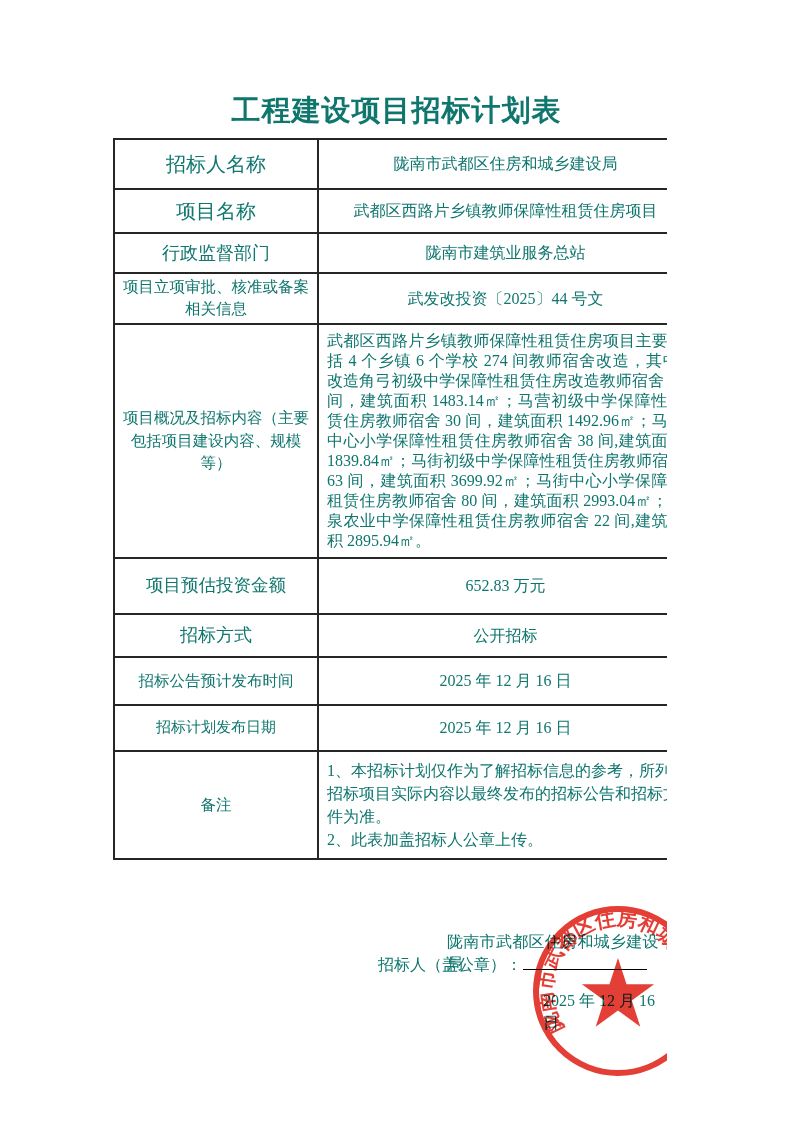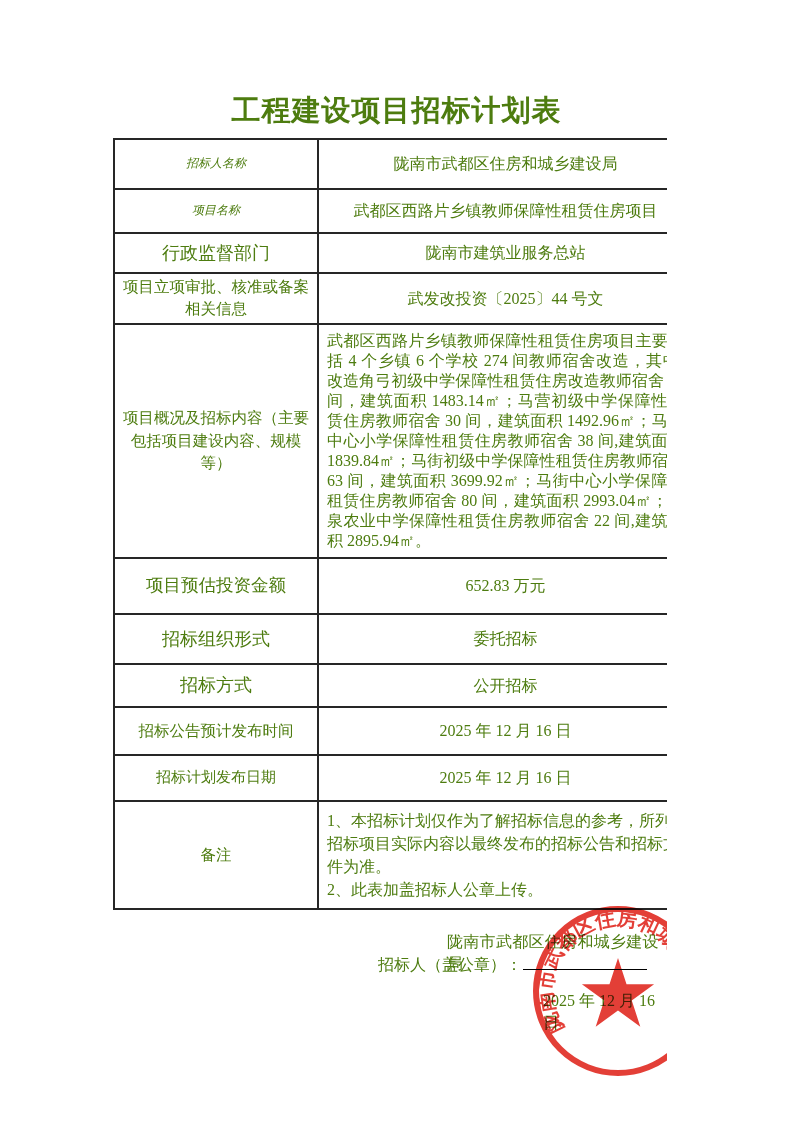--- a/index.html
+++ b/index.html
@@ -2,41 +2,41 @@
 <html style="--seal-color: #e0241b;"><head>
 <meta charset="utf-8">
 <style>
   :root{ --seal-color:#e0241b; --line:#262626; }
   html,body{margin:0;padding:0;background:#ffffff;}
   .page{
     position:relative;
     width:667px;height:1122px;
     background:#ffffff;
     font-family:"Liberation Serif","DejaVu Serif",serif;
-    color:#4d7c0f;
+    color:#0f766e;
     overflow:hidden;
   }
   .title{
     position:absolute;top:92px;left:113px;width:567px;
     text-align:center;font-size:29px;font-weight:700;
     letter-spacing:1px;line-height:36px;margin:0;
   }
   table.doc{
     position:absolute;top:138px;left:113px;
     width:567px;border-collapse:collapse;table-layout:fixed;
   }
   table.doc td{
     border:2px solid var(--line);
     vertical-align:middle;
     padding:2px 6px;
     line-height:1.45;
   }
   td.lbl{width:190px;text-align:center;}
   td.val{width:361px;text-align:center;font-size:16px;}
-  .fs20{font-size:12px;font-style:italic;}
+  .fs20{font-size:20px;}
   .fs18{font-size:18px;}
   .fs17{font-size:17.5px;margin-top:8px;}
   .fs16{font-size:15px;}
   .fs15{font-size:15.5px;}
   tr.r1  td{height:44px;}
   tr.r2  td{height:38px;}
   tr.r3  td{height:34px;}
   tr.r4  td{height:44px;}
   tr.r5  td{height:224px;}
   tr.r6  td{height:46px;}
@@ -111,24 +111,20 @@
         <td class="val">武发改投资〔2025〕44 号文</td>
       </tr>
       <tr class="r5">
         <td class="lbl fs15">项目概况及招标内容（主要包括项目建设内容、规模等）</td>
         <td class="val long">武都区西路片乡镇教师保障性租赁住房项目主要包括 4 个乡镇 6 个学校 274 间教师宿舍改造，其中: 改造角弓初级中学保障性租赁住房改造教师宿舍 41 间，建筑面积 1483.14㎡；马营初级中学保障性租赁住房教师宿舍 30 间，建筑面积 1492.96㎡；马营中心小学保障性租赁住房教师宿舍 38 间,建筑面积 1839.84㎡；马街初级中学保障性租赁住房教师宿舍 63 间，建筑面积 3699.92㎡；马街中心小学保障性租赁住房教师宿舍 80 间，建筑面积 2993.04㎡；甘泉农业中学保障性租赁住房教师宿舍 22 间,建筑面积 2895.94㎡。</td>
       </tr>
       <tr class="r7">
         <td class="lbl fs17">项目预估投资金额</td>
         <td class="val">652.83 万元</td>
       </tr>
-      <tr class="r8">
-        <td class="lbl fs18">招标组织形式</td>
-        <td class="val">委托招标</td>
-      </tr>
       <tr class="r9">
         <td class="lbl fs18">招标方式</td>
         <td class="val">公开招标</td>
       </tr>
       <tr class="r10">
         <td class="lbl fs15">招标公告预计发布时间</td>
         <td class="val">2025 年 12 月 16 日</td>
       </tr>
       <tr class="r11">
         <td class="lbl fs16">招标计划发布日期</td>

